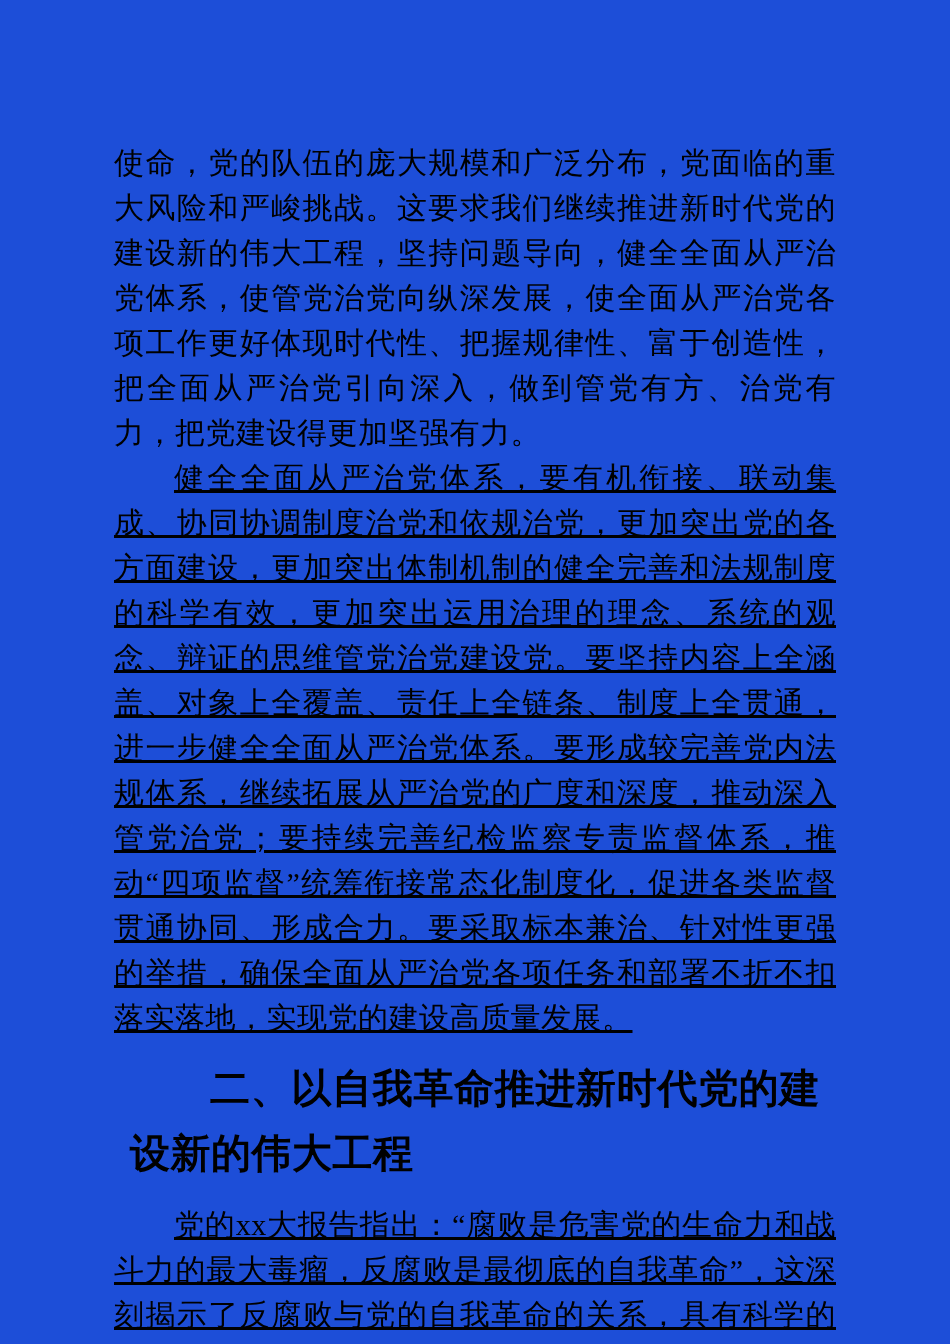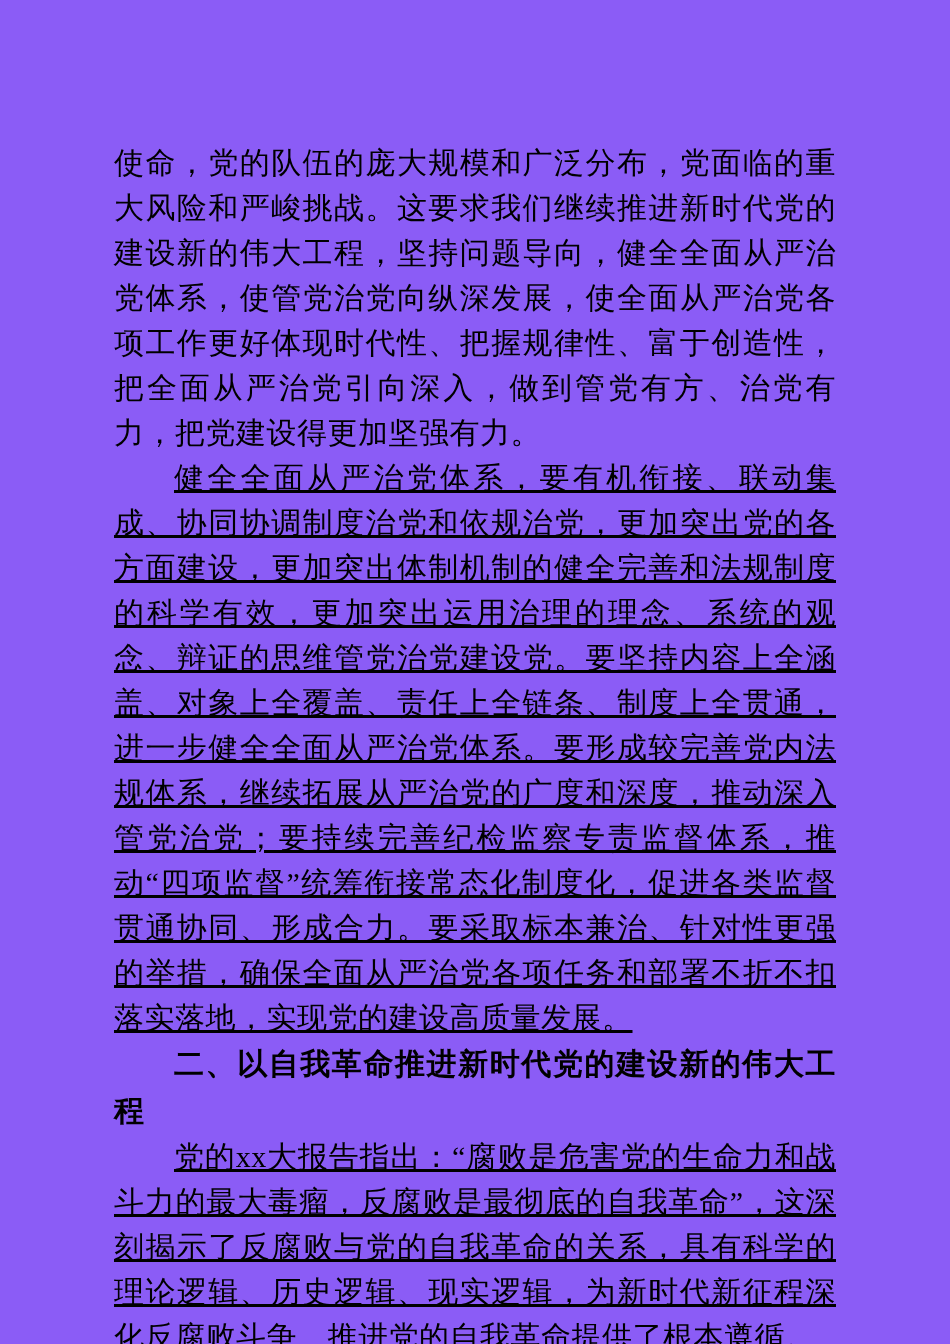--- a/index.html
+++ b/index.html
@@ -4,21 +4,21 @@
 <style>
   html, body {
     margin: 0;
     padding: 0;
     background: #ffffff;
   }
   .page {
     position: relative;
     width: 950px;
     height: 1344px;
-    background: #8b5cf6;
+    background: #1d4ed8;
     color: #000000;
     box-sizing: border-box;
     padding: 140px 114px 0 114px;
     overflow: hidden;
     font-family: "Liberation Serif", "DejaVu Serif", serif;
   }
   .content {
     width: 722px;
   }
   .para {
@@ -29,23 +29,23 @@
     text-justify: inter-ideograph;
     word-break: break-all;
     letter-spacing: 0.5px;
     color: #000000;
   }
   .para.indent {
     text-indent: 2em;
     text-decoration: underline;
   }
   .heading {
-    margin: 0;
-    font-size: 30px;
-    line-height: 47px;
+    margin: 16px;
+    font-size: 40px;
+    line-height: 65px;
     font-weight: 700;
     font-family: "Liberation Sans", "DejaVu Sans", sans-serif;
     text-indent: 2em;
     text-align: justify;
     word-break: break-all;
     letter-spacing: 0.5px;
     color: #000000;
   }
 </style>
 </head>

